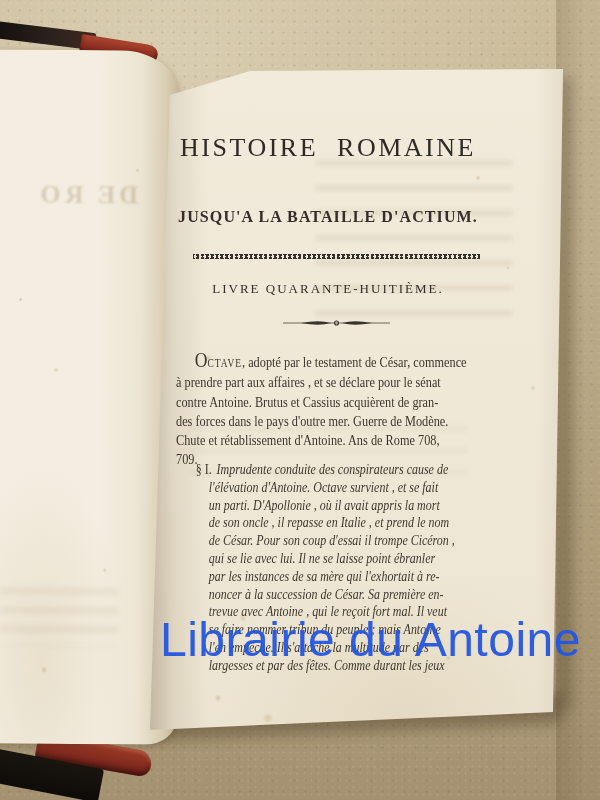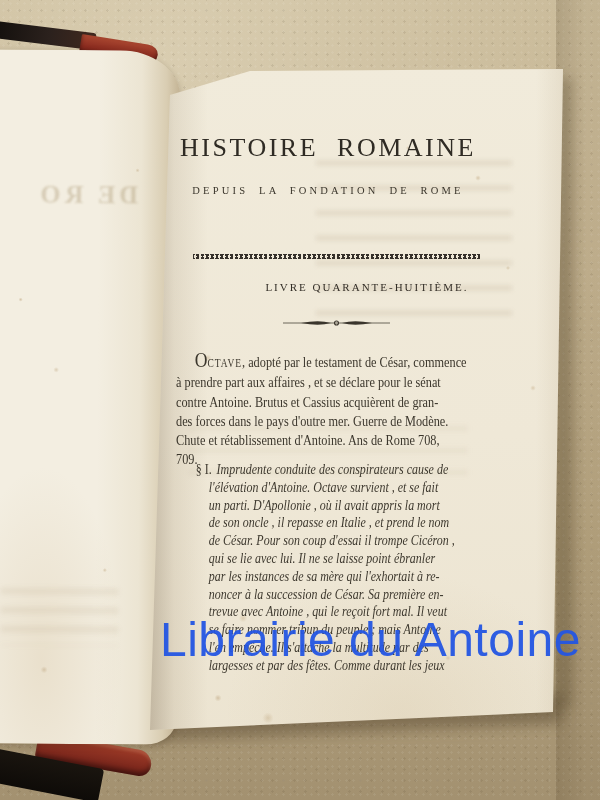--- a/index.html
+++ b/index.html
@@ -89,21 +89,21 @@
     color:#2f2b24;top:75px;position:absolute;width:300px;left:30px;text-align:center;}
   .series{position:absolute;top:127px;left:30px;width:300px;text-align:center;
     font-size:10.5px;letter-spacing:3.2px;word-spacing:5px;color:#3b362c;}
   .series2{position:absolute;top:150px;left:30px;width:300px;text-align:center;
     font-size:16px;font-weight:bold;letter-spacing:1.1px;color:#332e27;}
   .rule{position:absolute;left:45px;top:196px;width:287px;height:5px;
     background:
       repeating-linear-gradient(115deg,#35302a 0 1.7px, transparent 1.7px 4.4px),
       repeating-linear-gradient(65deg,#35302a 0 1.7px, transparent 1.7px 4.4px);}
   .chapter{position:absolute;top:223px;left:30px;width:300px;text-align:center;
-    font-size:11px;letter-spacing:2px;color:#332e27;margin-left:39px;}
+    font-size:13px;letter-spacing:2px;color:#332e27;}
   .ornament{position:absolute;left:135px;top:260px;}
 
   .para{position:absolute;left:28px;width:366px;transform:scaleX(.82);transform-origin:0 0;}
   .para .line{white-space:nowrap;}
   .summary{top:292px;font-size:15px;line-height:19.3px;color:#3b362c;}
   .summary .line.first{text-indent:23px;}
   .lead-o{font-size:21.5px;line-height:1;}
   .lead-sc{font-size:11.5px;letter-spacing:1.2px;}
   .section{top:403px;font-size:14.6px;line-height:17.8px;font-style:italic;color:#3d382e;}
   .section .line{padding-left:40px;}
@@ -133,21 +133,21 @@
   <div class="verso">
     <div class="ghost-dero">DE RO</div>
     <div class="ghost-band"></div>
   </div>
 
   <div class="recto">
     <div class="showthrough-a"></div>
     <div class="showthrough-b"></div>
 
     <h1 class="title">HISTOIRE ROMAINE</h1>
-    <div class="series">DEPUIS LA FONDATION DE ROME</div>
+    <div class="series2">JUSQU'A LA BATAILLE D'ACTIUM.</div>
 
     <div class="rule"></div>
 
     <div class="chapter">LIVRE QUARANTE-HUITIÈME.</div>
 
     <svg class="ornament" width="107" height="10" viewBox="0 0 107 10">
       <line x1="0" y1="5" x2="107" y2="5" stroke="#4a443a" stroke-width="0.8"></line>
       <path d="M18 5 Q36 1.4 48 5 Q36 8.6 18 5 Z" fill="#3a352c"></path>
       <circle cx="53.5" cy="5" r="2" fill="none" stroke="#3a352c" stroke-width="1.1"></circle>
       <path d="M59 5 Q71 1.4 89 5 Q71 8.6 59 5 Z" fill="#3a352c"></path>

